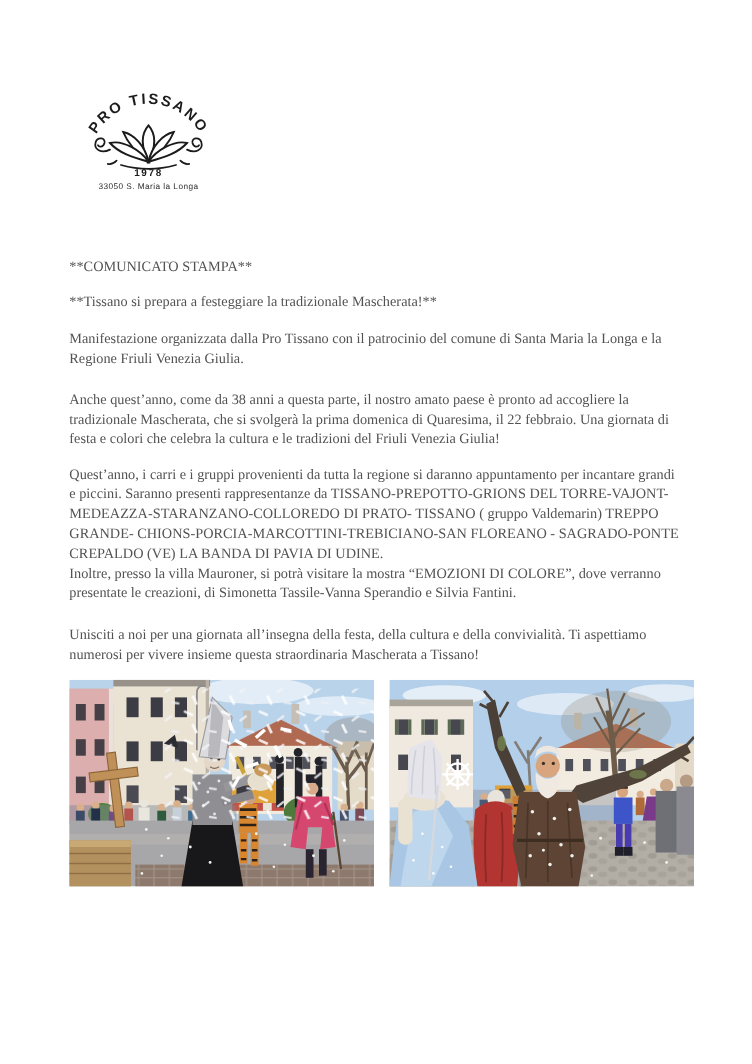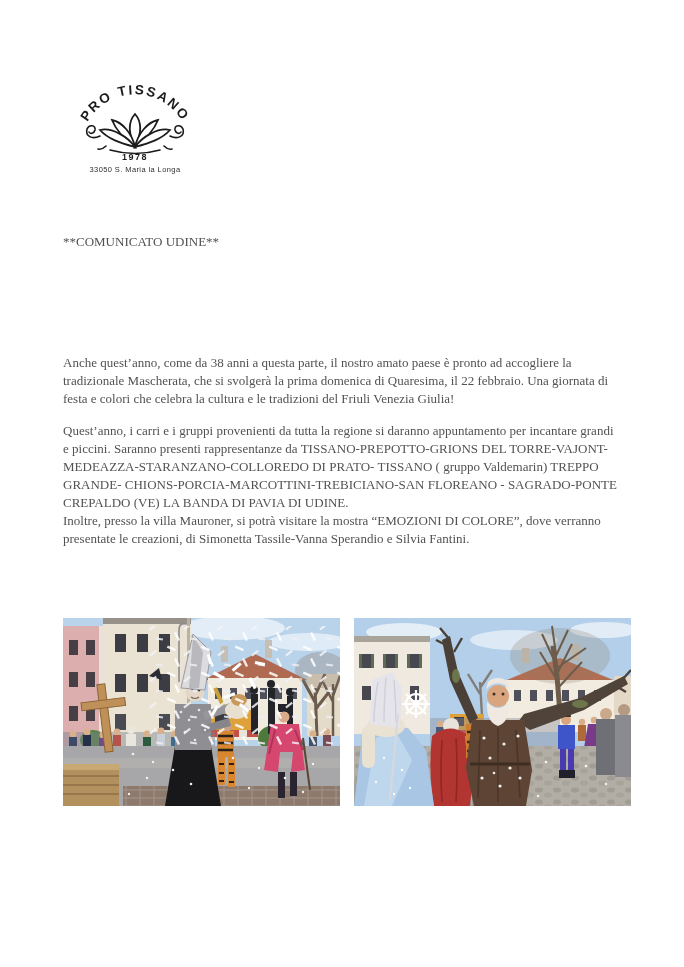--- a/index.html
+++ b/index.html
@@ -40,29 +40,32 @@
       <path class="emblem-line" d="M32,52 C24,56 17,52 19,45 C21,40 28,41 27,46 C26,50 22,50 21,48"></path>
       <path class="emblem-line" d="M102,52 C110,56 117,52 115,45 C113,40 106,41 107,46 C108,50 112,50 113,48"></path>
       <path class="emblem-line" d="M42,66 Q67,73 92,66"></path>
       <path class="emblem-line" d="M38,62 q-4,4 -8,3"></path>
       <path class="emblem-line" d="M96,62 q4,4 8,3"></path>
     </g>
     <text class="logo-year" x="67" y="76">1978</text>
     <text class="logo-addr" x="67" y="88">33050 S. Maria la Longa</text>
   </svg>
 
-  <p class="doc-p" style="top:233px">**COMUNICATO UDINE**</p>
-
-
+  <p class="doc-p" style="top:233px">**COMUNICATO STAMPA**</p>
+
+  <p class="doc-p" style="top:265px">**Tissano si prepara a festeggiare la tradizionale Mascherata!**</p>
+
+  <p class="doc-p" style="top:299px">Manifestazione organizzata dalla Pro Tissano con il patrocinio del comune di Santa Maria la Longa e la Regione Friuli Venezia Giulia.</p>
 
   <p class="doc-p" style="top:354px">Anche quest’anno, come da 38 anni a questa parte, il nostro amato paese è pronto ad accogliere la tradizionale Mascherata, che si svolgerà la prima domenica di Quaresima, il 22 febbraio. Una giornata di festa e colori che celebra la cultura e le tradizioni del Friuli Venezia Giulia!</p>
 
   <p class="doc-p" style="top:422px">Quest’anno, i carri e i gruppi provenienti da tutta la regione si daranno appuntamento per incantare grandi e piccini. Saranno presenti rappresentanze da  TISSANO-PREPOTTO-GRIONS DEL TORRE-VAJONT-MEDEAZZA-STARANZANO-COLLOREDO DI PRATO- TISSANO ( gruppo Valdemarin) TREPPO GRANDE- CHIONS-PORCIA-MARCOTTINI-TREBICIANO-SAN FLOREANO - SAGRADO-PONTE CREPALDO (VE) LA BANDA DI PAVIA DI UDINE.
 Inoltre, presso la villa Mauroner, si potrà visitare la mostra “EMOZIONI DI COLORE”, dove verranno presentate le creazioni, di Simonetta Tassile-Vanna Sperandio e Silvia Fantini.</p>
 
+  <p class="doc-p" style="top:568px">Unisciti a noi per una giornata all’insegna della festa, della cultura e della convivialità. Ti aspettiamo numerosi per vivere insieme questa straordinaria Mascherata a Tissano!</p>
 
   <svg class="photo" style="left:63px;top:618px" width="277" height="188" viewBox="0 0 277 188" role="img" aria-label="Carnival parade in Tissano square: masked figure in silver costume and tall white hat throwing confetti, figure in pink coat, crowd and houses">
     <defs>
       <pattern id="confettiP" width="34" height="26" patternUnits="userSpaceOnUse">
         <rect x="2" y="3" width="9" height="2.4" fill="#ffffff" transform="rotate(24 6 4)"></rect>
         <rect x="18" y="8" width="8" height="2.2" fill="#f3f4f7" transform="rotate(-38 22 9)"></rect>
         <rect x="8" y="17" width="9" height="2.4" fill="#ffffff" transform="rotate(64 12 18)"></rect>
         <rect x="25" y="20" width="7" height="2" fill="#eef0f4" transform="rotate(8 28 21)"></rect>
       </pattern>
       <pattern id="brickP" width="14" height="8" patternUnits="userSpaceOnUse">

